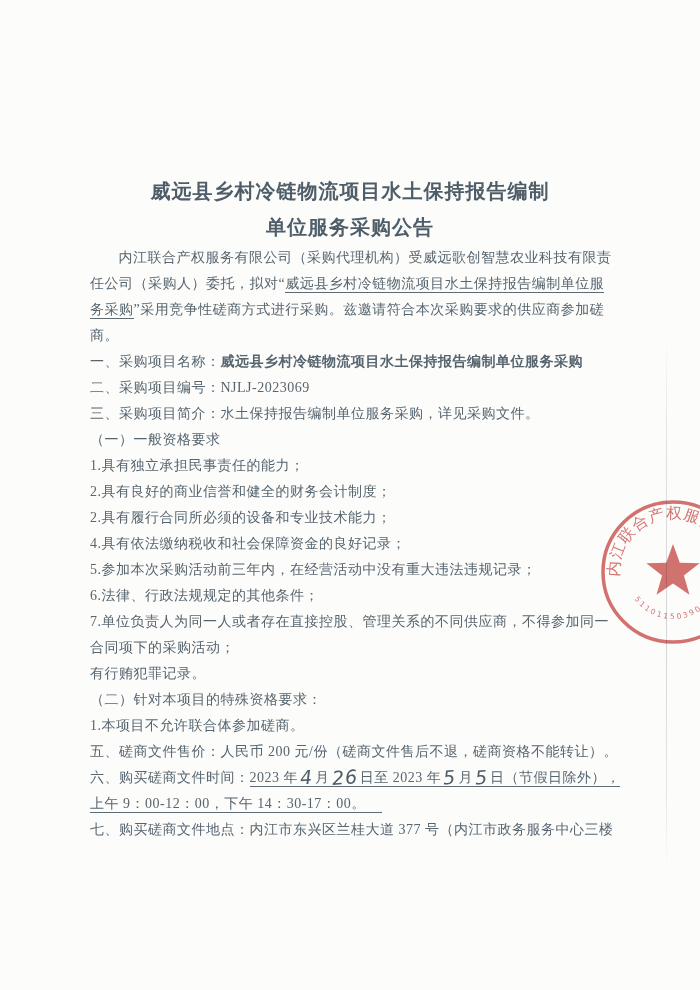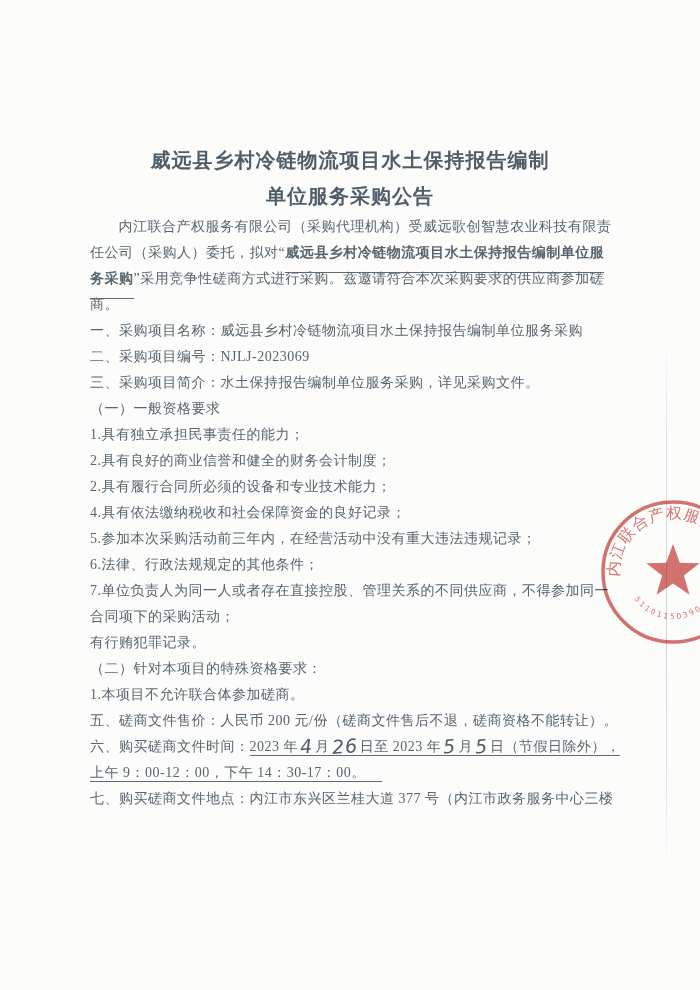--- a/index.html
+++ b/index.html
@@ -14,41 +14,42 @@
     background: #fcfcfb;
     overflow: hidden;
     color: #57656f;
   }
   .doc-title {
     padding-top: 142px;
     text-align: center;
     font-weight: bold;
     color: #4f5d68;
     letter-spacing: 1px;
+    margin-top: 31px;
   }
   .doc-title .tline {
     font-size: 20px;
     line-height: 36px;
   }
   .body-text {
     padding: 0 88px 0 90px;
     font-size: 14px;
     letter-spacing: 0.5px;
   }
   .line {
     line-height: 26px;
     white-space: nowrap;
   }
   .indent { text-indent: 2em; text-align: center; }
   .lbl { font-weight: normal; }
-  .bold { font-weight: normal; }
+  .bold { font-weight: bold; }
   .bu {
-    font-weight: bold;
+    font-weight: normal;
     border-bottom: 1px solid #5d6b75;
-    padding-bottom: 12px;
+    padding-bottom: 1px;
   }
   .uline {
     border-bottom: 1px solid #5d6b75;
     padding-bottom: 1px;
   }
   .pad-right { padding-right: 16px; }
   .hw {
     display: inline-block;
     font-family: "DejaVu Sans", sans-serif;
     font-style: italic;

